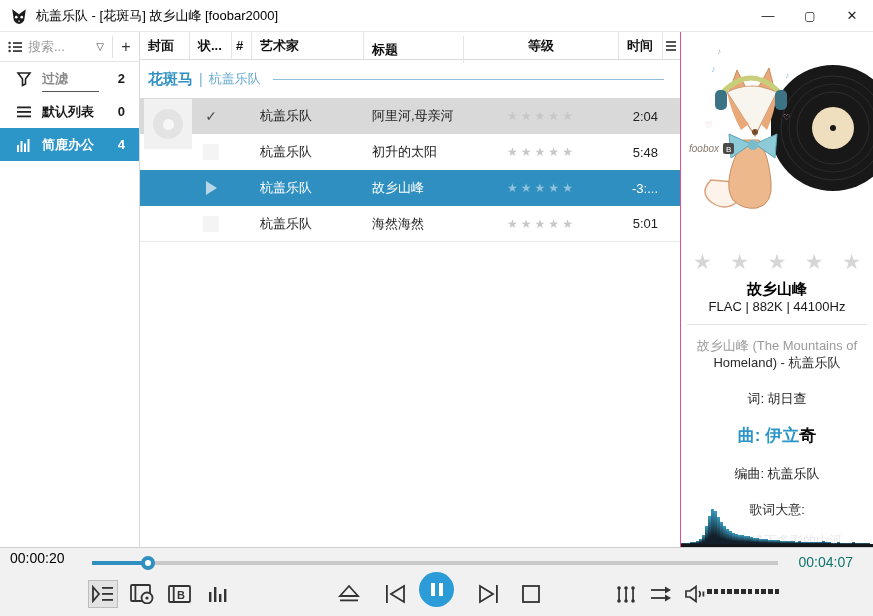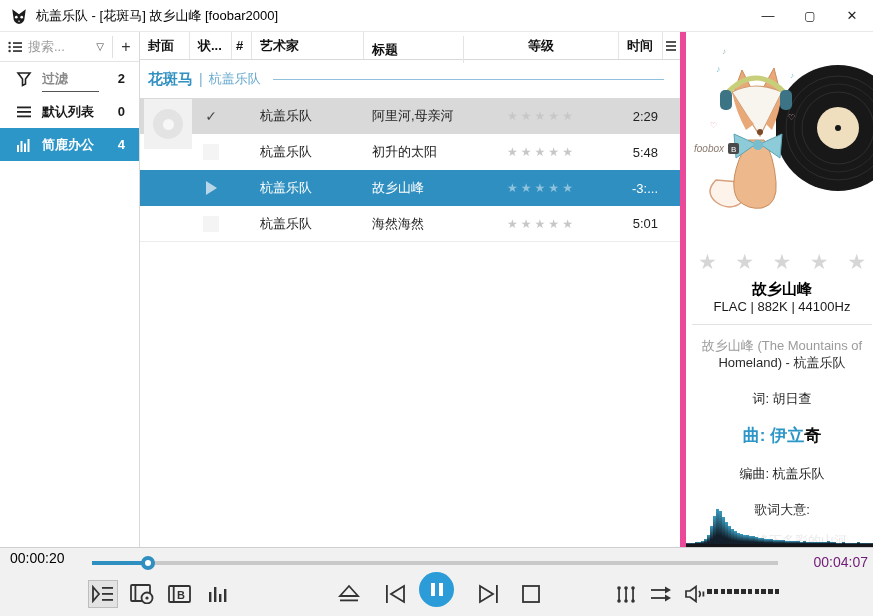--- a/index.html
+++ b/index.html
@@ -29,21 +29,21 @@
   .side-item { height:33px; display:flex; align-items:center; position:relative; font-size:13px;font-weight:bold; }
   .side-item .sic { width:16px; height:16px; margin:0 10px 0 16px; flex:none; }
   .side-item .lab { flex:1; }
   .side-item .cnt { margin-right:14px; font-size:13px; }
   .side-item.filter .lab { color:#8a8a8a; }
   .filter-underline { position:absolute; left:42px; right:40px; bottom:3px; height:1px; background:#555; }
   .side-item.active { background:#2d96c8; color:#fff; }
   .side-item.active .cnt { color:#fff; }
 
   
-  .playlist { flex:1; position:relative; background:#fff; border-right:6px solid #ec4899; }
+  .playlist { flex:1; position:relative; background:#fff; border-right:1px solid #ec4899; }
   .plhead { display:flex; height:28px; border-bottom:1px solid #d9d9d9; align-items:center; font-weight:bold; font-size:13px; color:#111; }
   .plhead .hc { height:100%; display:flex; align-items:center; padding-left:8px; border-right:1px solid #e4e4e4; }
   .hc.c-cover{width:50px;} .hc.c-status{width:42px;} .hc.c-num{width:20px; padding-left:4px;}
   .hc.c-artist{width:112px;} .hc.c-title{width:100px;margin-top:8px;} .hc.c-rating{width:155px; justify-content:center; padding-left:0;}
   .hc.c-time{width:44px;} .hc.c-menu{width:17px; border-right:none; padding-left:3px;}
   .hmenu { display:inline-block; width:10px; }
   .hmenu span{ display:block; height:2px; background:#555; margin:2px 0; }
 
   .group-header { height:38px; display:flex; align-items:center; padding-left:8px; }
   .g-album { font-size:15px; font-weight:bold; color:#3391c2; }
@@ -88,21 +88,21 @@
   .lyr-arranger { margin-top:21px; color:#1d1d1d; }
   .lyr-label { margin-top:19px; color:#2b2b2b; }
   .lyr-faded { margin-top:14px; color:#e9e9e9; }
   .spectrum { position:absolute; left:0; right:0; bottom:0; height:38px;
     display:flex; align-items:flex-end; border-bottom:3px solid #15161a; }
   .spectrum .bar { width:3px; flex:none; background:linear-gradient(to bottom,#3a9cc0,#13202b 75%); }
 
   
   .bottombar { height:71px; background:#f1f1f1; border-top:1px solid #cfcfcf; position:relative; font-size:14px; }
   .t-elapsed { position:absolute; left:10px; top:2px; color:#000; }
-  .t-total { position:absolute; right:5px; top:6px; color:#701a75; }
+  .t-total { position:absolute; right:20px; top:6px; color:#0f766e; }
   .seek { position:absolute; left:92px; right:95px; top:13px; height:4px; background:#c9c9c9; }
   .seek .fill { height:100%; background:#2e8fc0; width:8.2%; }
   .seek .handle { position:absolute; top:-5px; left:calc(8.2% - 7px); width:14px; height:14px; border-radius:50%;
     background:#2e8fc0; display:flex; align-items:center; justify-content:center; }
   .seek .handle i { width:6px; height:6px; border-radius:50%; background:#fff; }
 
   .tb { position:absolute; top:32px; width:30px; height:28px; display:flex; align-items:center; justify-content:center; }
   .tb.pressed { background:#e3e3e3; border:1px solid #bdbdbd; }
   .pause-btn { position:absolute; left:419px; top:24px; width:35px; height:35px; border-radius:50%;
     background:#2b9cd8; display:flex; align-items:center; justify-content:center; gap:4px; }
@@ -213,21 +213,21 @@
       <div class="cell c-cover"></div>
       <div class="cell c-status">
           <span class="st-check">✓</span>
         </div>
       <div class="cell c-num"></div>
       <div class="cell c-artist">杭盖乐队</div>
       <div class="cell c-title">阿里河,母亲河</div>
       <div class="cell c-rating">
           <span class="stars">★★★★★</span>
         </div>
-      <div class="cell c-time">2:29</div>
+      <div class="cell c-time">2:04</div>
     </div>
 
     <div class="prow">
       <div class="cell c-cover"></div>
       <div class="cell c-status">
           <span class="st-box"></span>
         </div>
       <div class="cell c-num"></div>
       <div class="cell c-artist">杭盖乐队</div>
       <div class="cell c-title">初升的太阳</div>

